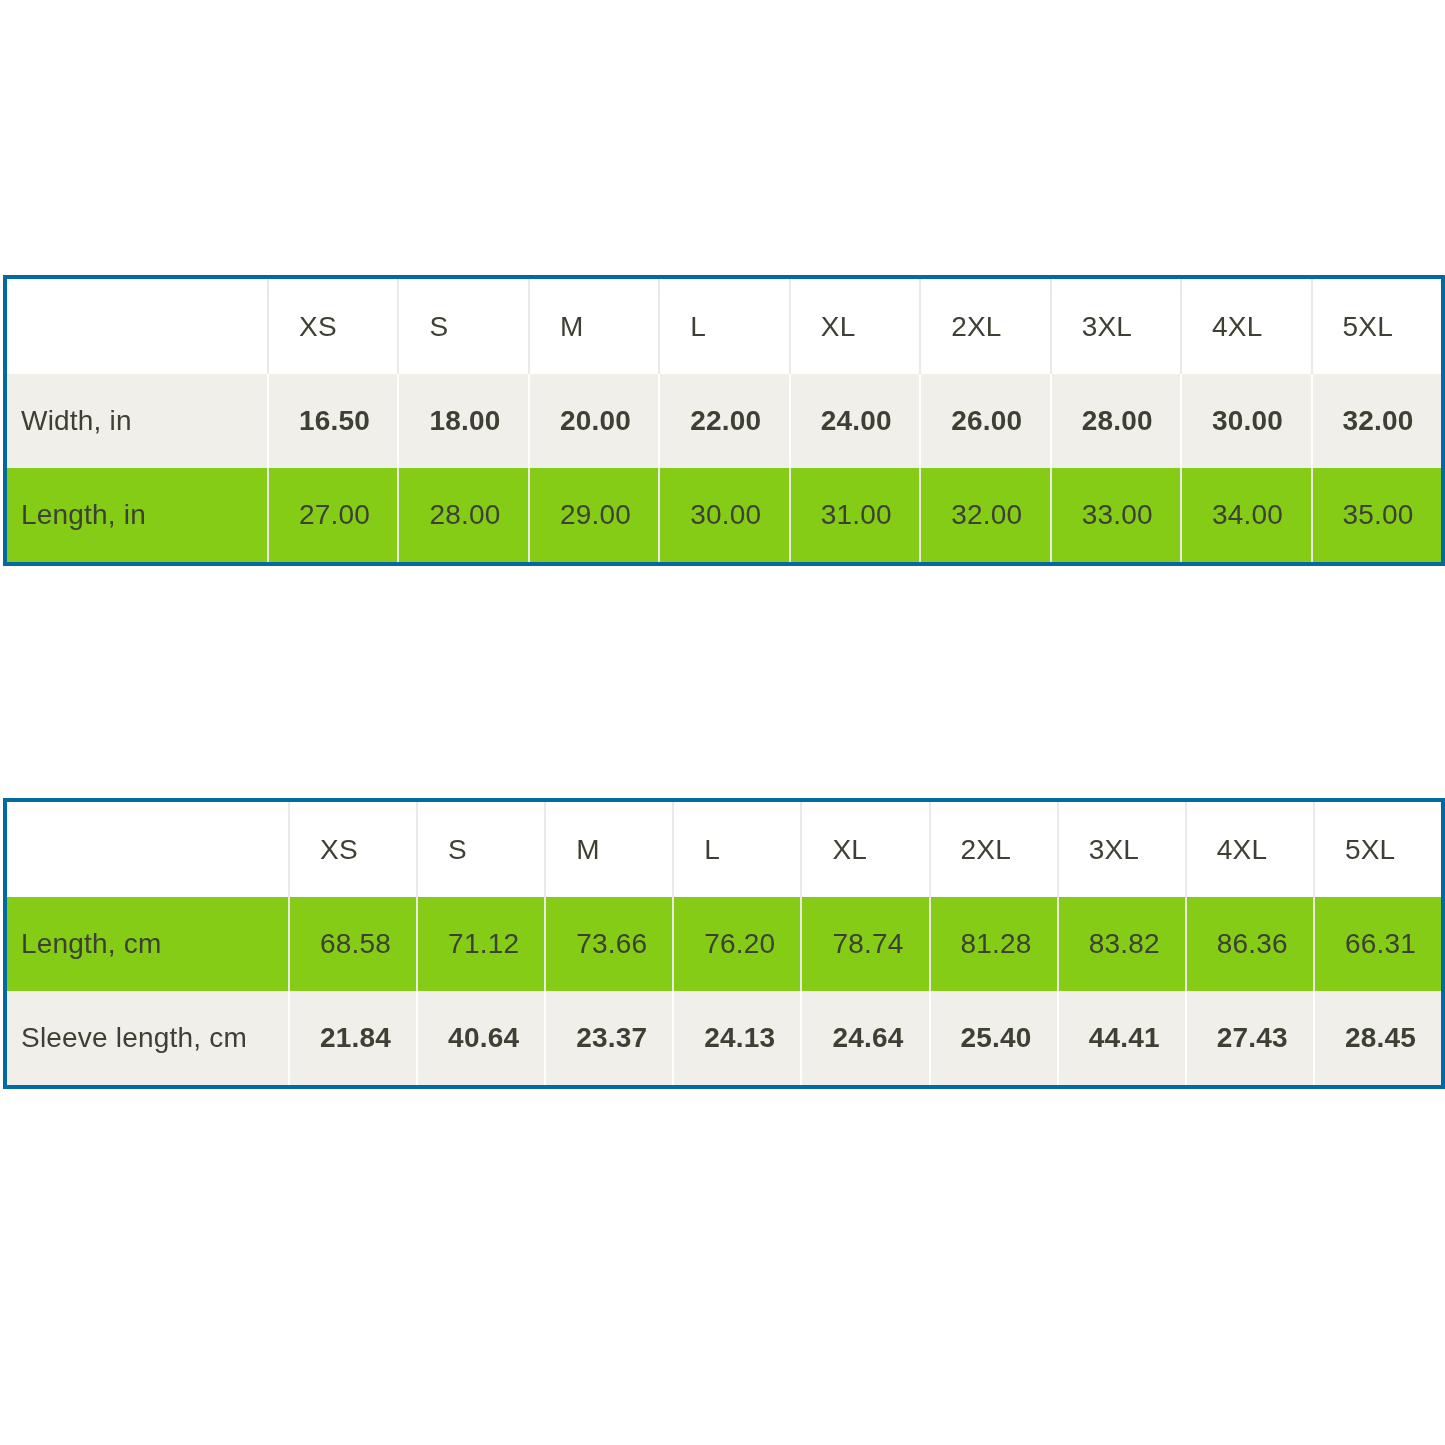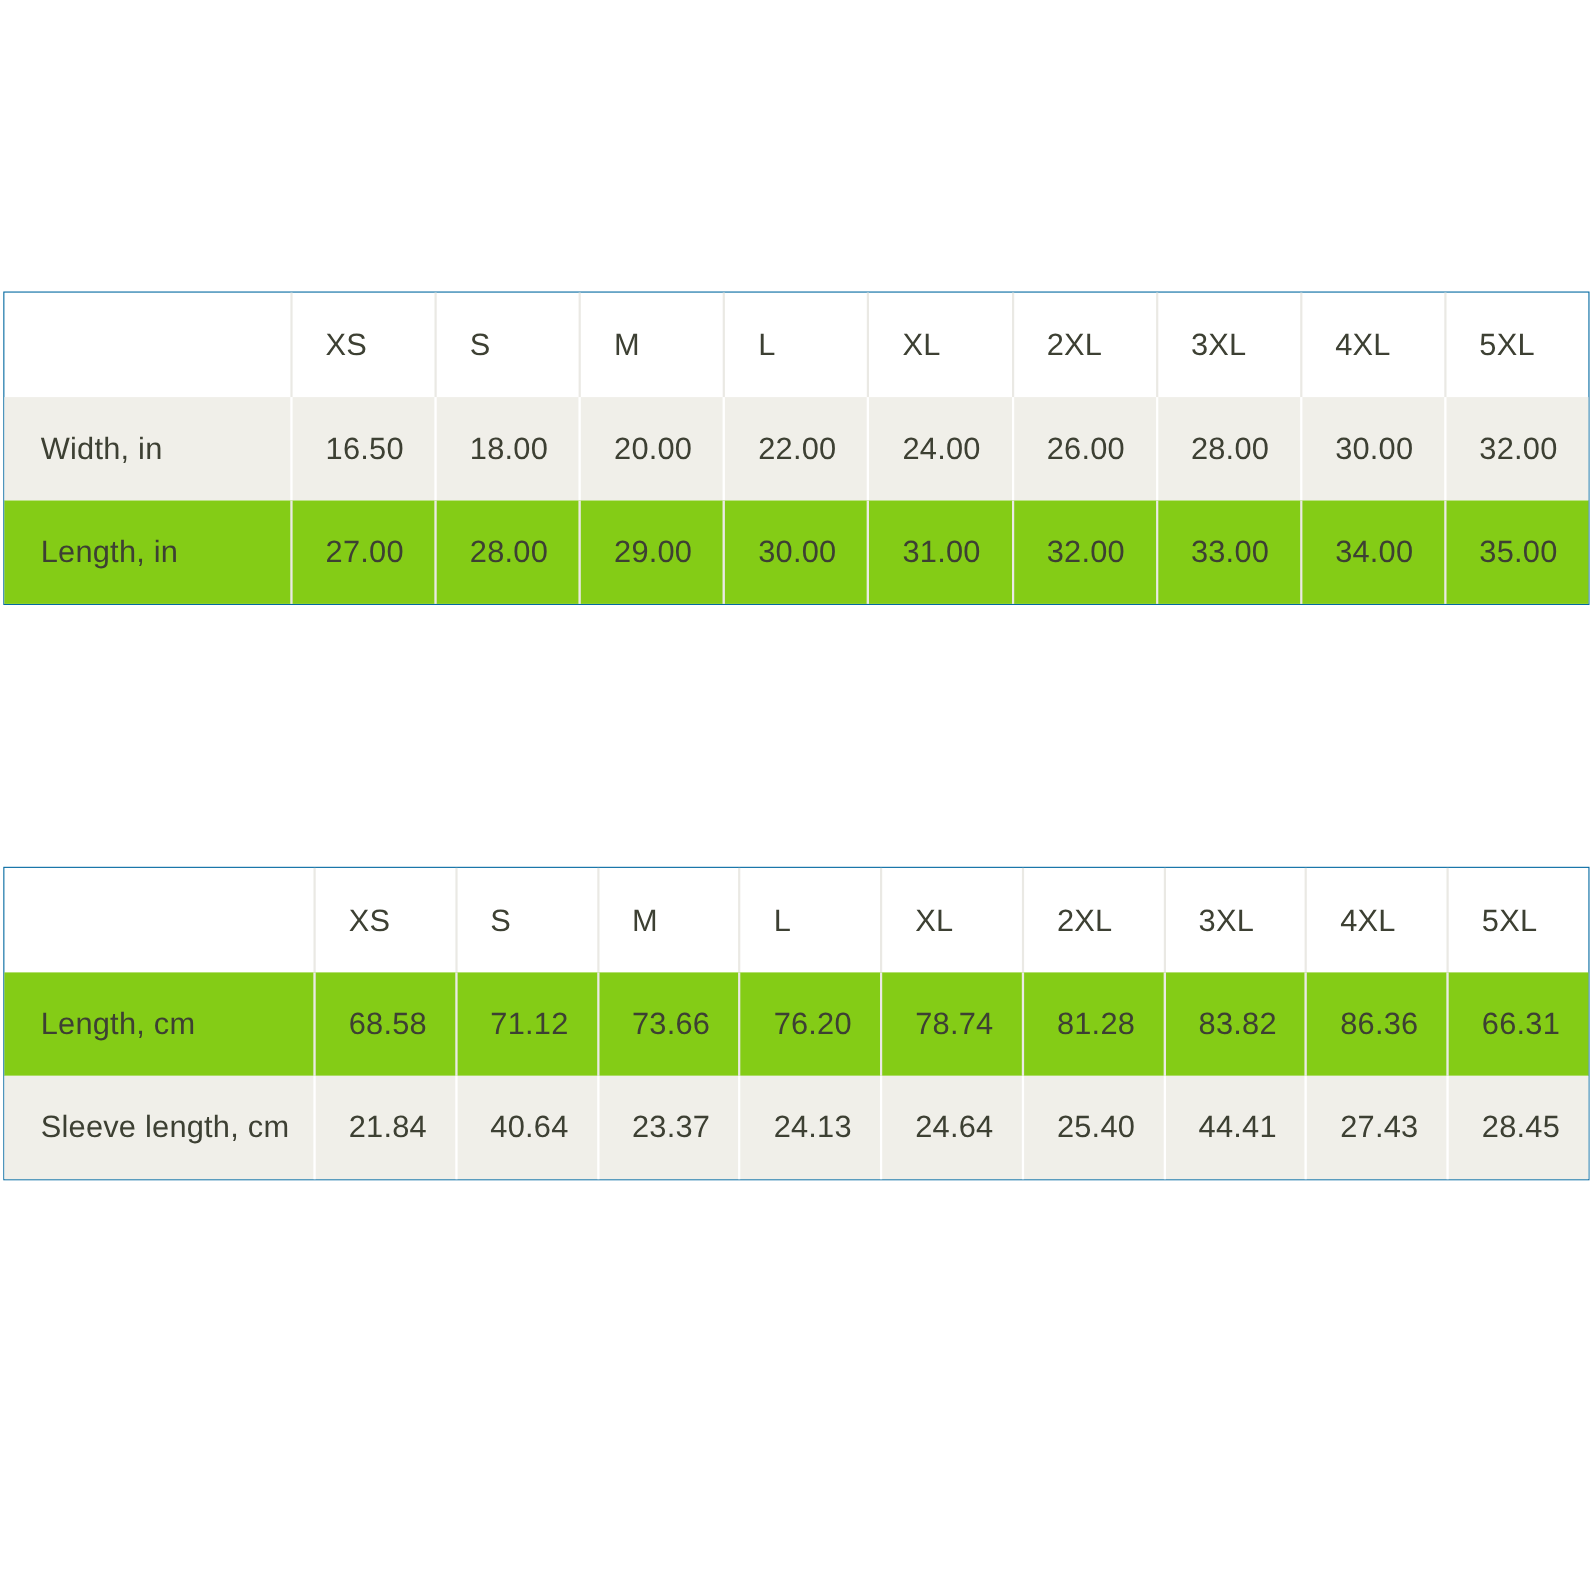--- a/index.html
+++ b/index.html
@@ -16,50 +16,51 @@
     overflow: hidden;
   }
   .size-table {
     position: absolute;
     left: 3px;
     width: 1442px;
     border-collapse: separate;
     border-spacing: 0;
     table-layout: fixed;
     background: #ffffff;
-    border: 1px solid #0369a1;
+    border: 4px solid #0369a1;
+    margin-top: 10px;
   }
   #table-in { top: 265px; }
   #table-cm { top: 788px; }
 
   .size-table th,
   .size-table td {
     height: 94px;
     padding: 0 8px 0 30px;
     text-align: left;
     vertical-align: middle;
     font-size: 28px;
     font-weight: normal;
     color: #3d4033;
     letter-spacing: 0.2px;
     overflow: hidden;
     white-space: nowrap;
   }
   .size-table thead th { height: 95px; }
-  .size-table .row-label { padding-left: 33px; }
+  .size-table .row-label { padding-left: 14px; }
 
   
   .size-table th + th,
   .size-table td + td,
   .size-table th + td {
     border-left: 2px solid #eae9e4;
   }
   .size-table tbody tr.shaded th,
   .size-table tbody tr.shaded td { background: #f0efe9; }
-  .size-table tbody tr.shaded td + td { border-left-color: #ffffff; }
+  .size-table tbody tr.shaded td + td { border-left-color: #ffffff; font-weight: bold; }
   .size-table tbody tr.plain th,
   .size-table tbody tr.plain td { background: #84cc16; }
 
   #table-in col.label-col { width: 260px; }
   #table-cm col.label-col { width: 281px; }
 </style>
 </head>
 <body>
 
 <table class="size-table" id="table-in">

